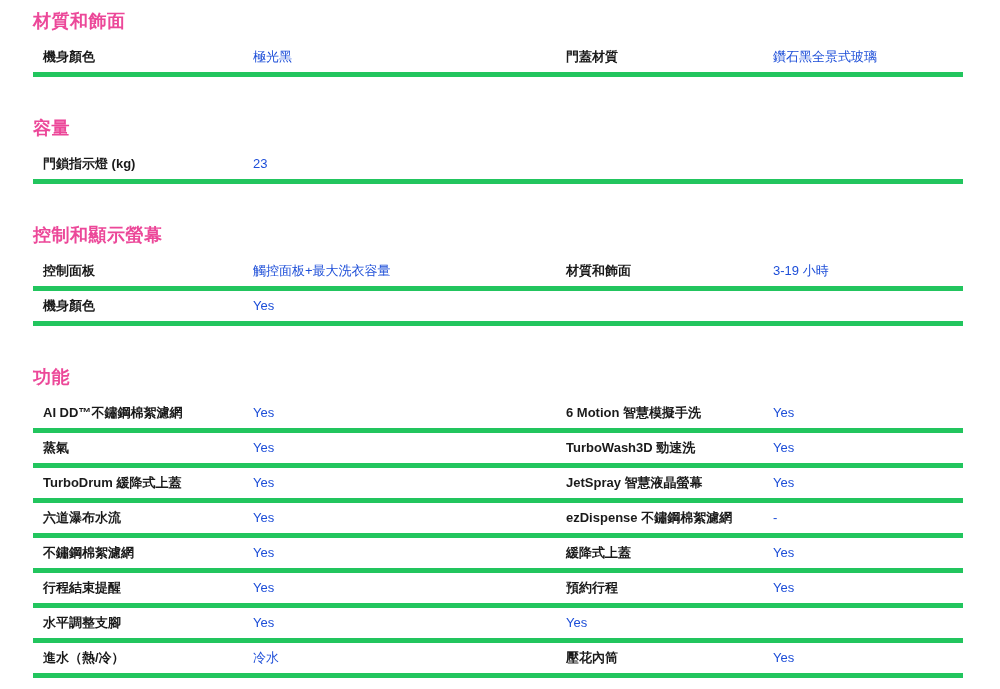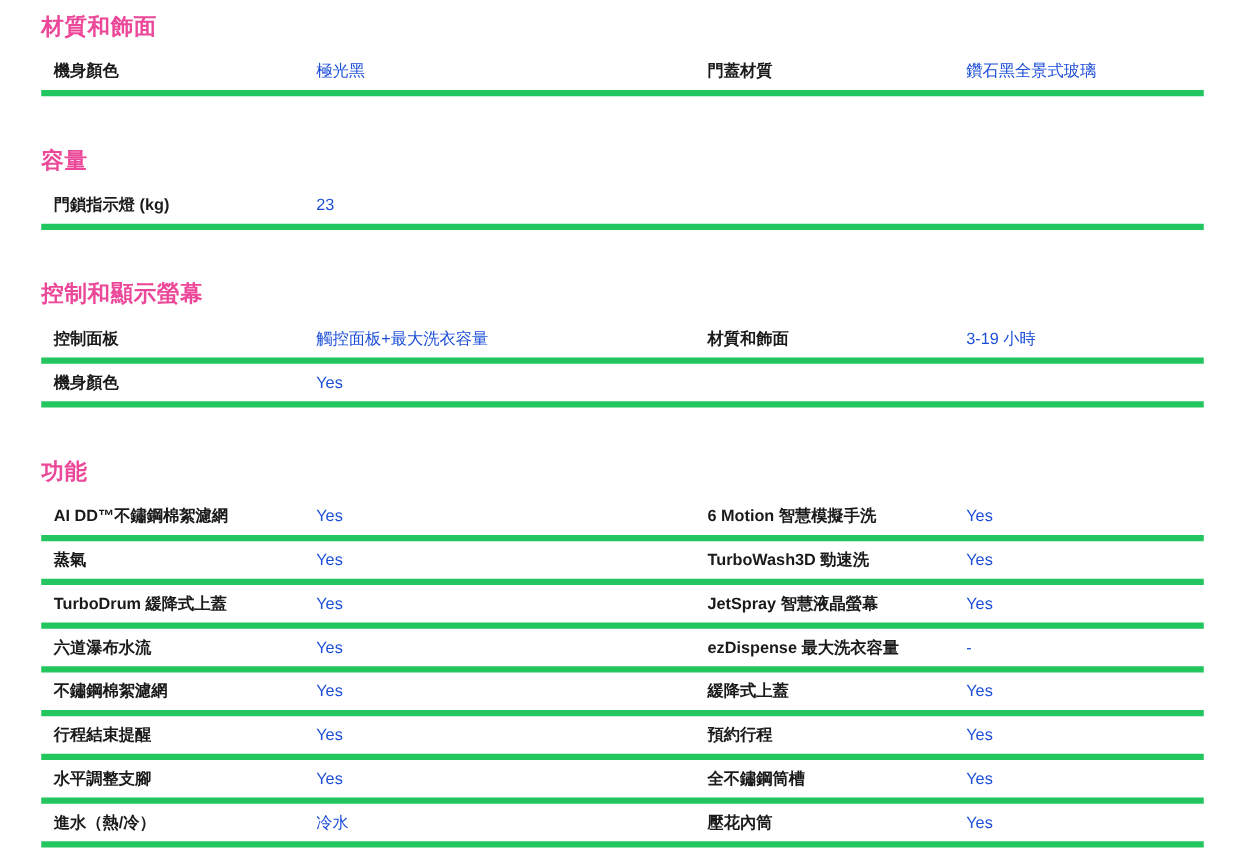--- a/index.html
+++ b/index.html
@@ -160,21 +160,21 @@
       <span class="spec-value bind-slot">Yes</span>
     </div>
   </div>
 
   <div class="spec-row">
     <div class="cell cell-left">
       <span class="spec-label bind-slot">六道瀑布水流</span>
       <span class="spec-value bind-slot">Yes</span>
     </div>
     <div class="cell cell-right">
-      <span class="spec-label bind-slot">ezDispense 最大洗衣容量</span>
+      <span class="spec-label bind-slot">ezDispense 不鏽鋼棉絮濾網</span>
       <span class="spec-value bind-slot">-</span>
     </div>
   </div>
 
   <div class="spec-row">
     <div class="cell cell-left">
       <span class="spec-label bind-slot">不鏽鋼棉絮濾網</span>
       <span class="spec-value bind-slot">Yes</span>
     </div>
     <div class="cell cell-right">
@@ -193,21 +193,20 @@
       <span class="spec-value bind-slot">Yes</span>
     </div>
   </div>
 
   <div class="spec-row">
     <div class="cell cell-left">
       <span class="spec-label bind-slot">水平調整支腳</span>
       <span class="spec-value bind-slot">Yes</span>
     </div>
     <div class="cell cell-right">
-      <span class="spec-label bind-slot">全不鏽鋼筒槽</span>
       <span class="spec-value bind-slot">Yes</span>
     </div>
   </div>
 
   <div class="spec-row">
     <div class="cell cell-left">
       <span class="spec-label bind-slot">進水（熱/冷）</span>
       <span class="spec-value bind-slot">冷水</span>
     </div>
     <div class="cell cell-right">

